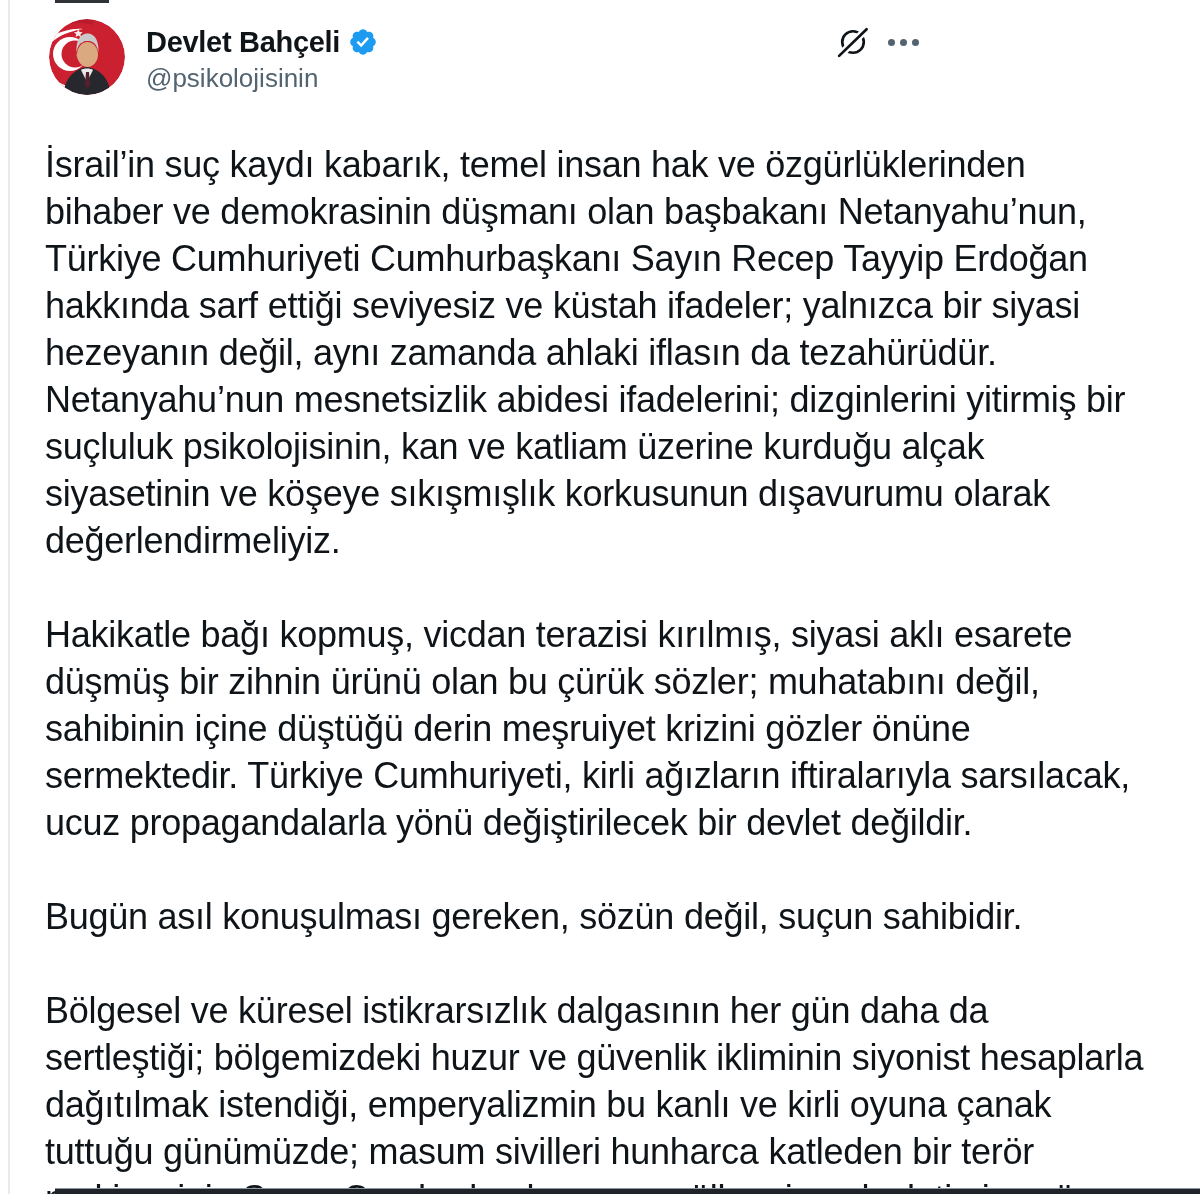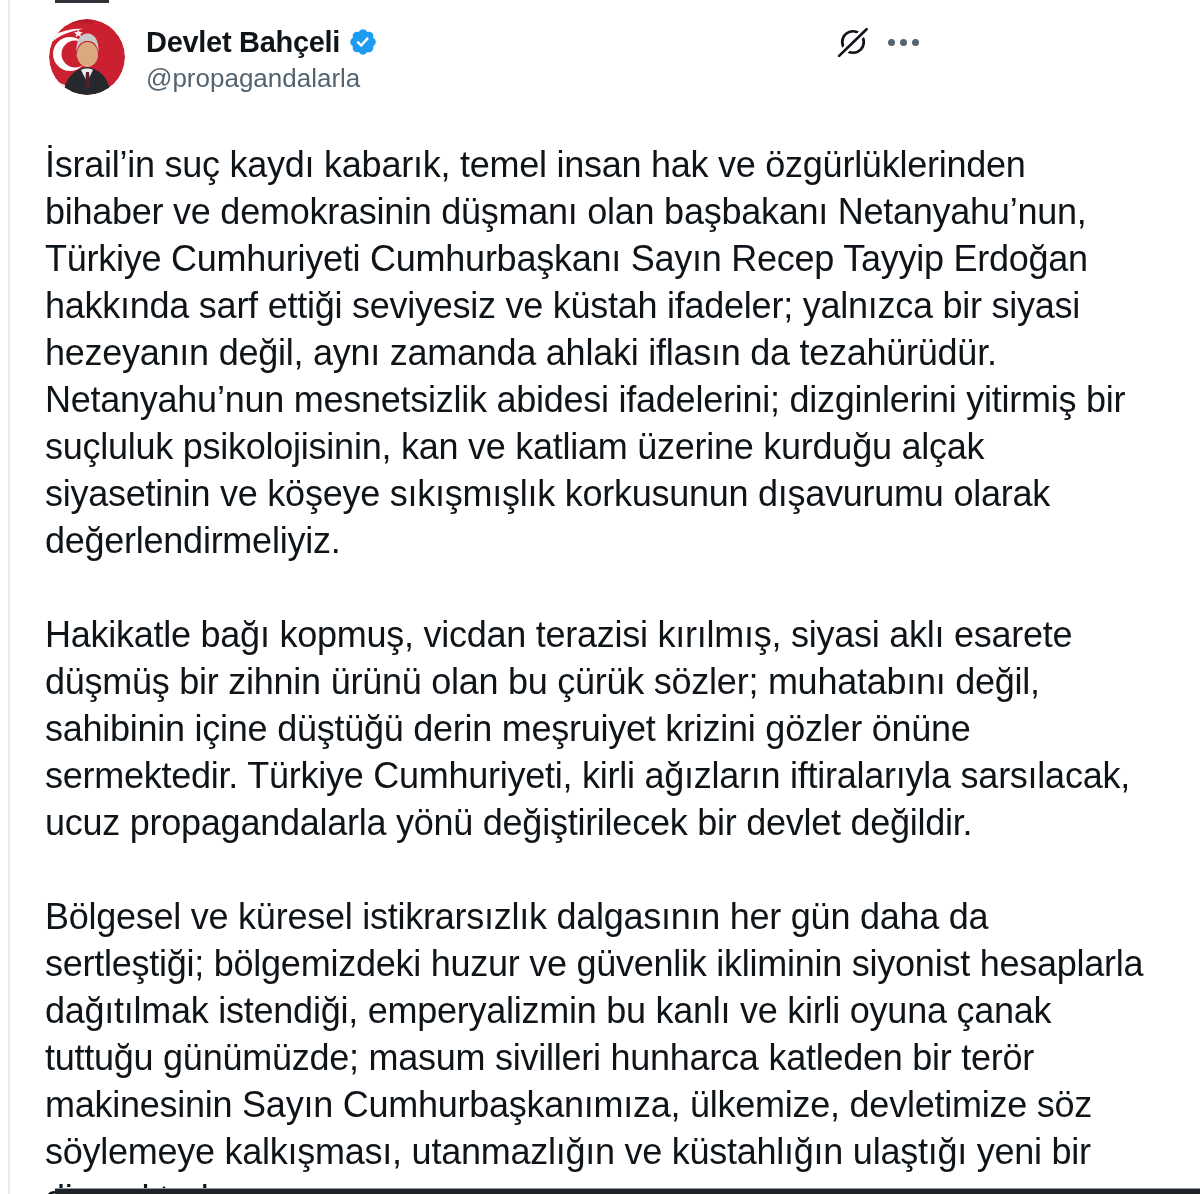--- a/index.html
+++ b/index.html
@@ -137,21 +137,21 @@
 
       <div class="author-block">
         <div class="name-row">
           <span class="name">Devlet Bahçeli</span>
           <span class="badge">
             <svg width="30" height="30" viewBox="0 0 24 24">
               <path fill="#1d9bf0" fill-rule="evenodd" d="M22.25 12c0-1.43-.88-2.67-2.19-3.34.46-1.39.2-2.9-.81-3.91s-2.52-1.27-3.91-.81c-.66-1.31-1.91-2.19-3.34-2.19s-2.67.88-3.33 2.19c-1.4-.46-2.91-.2-3.92.81s-1.26 2.52-.8 3.91c-1.31.67-2.2 1.91-2.2 3.34s.89 2.67 2.2 3.34c-.46 1.39-.21 2.9.8 3.91s2.52 1.26 3.91.81c.67 1.31 1.91 2.19 3.34 2.19s2.68-.88 3.34-2.19c1.39.45 2.9.2 3.91-.81s1.27-2.52.81-3.91c1.31-.67 2.19-1.91 2.19-3.34zm-11.71 4.2L6.8 12.46l1.41-1.42 2.26 2.26 4.8-5.23 1.47 1.36-6.2 6.77z"></path>
             </svg>
           </span>
         </div>
-        <div class="handle">@propagandalarla</div>
+        <div class="handle">@psikolojisinin</div>
       </div>
 
       <div class="header-actions">
         <button class="icon-btn" title="Grok">
           <svg width="34" height="34" viewBox="0 0 24 24">
             <circle cx="12" cy="12" r="7.6" fill="none" stroke="#0f1419" stroke-width="1.9"></circle>
             <line x1="1.6" y1="22.4" x2="22.2" y2="2.4" stroke="#ffffff" stroke-width="5.2"></line>
             <line x1="2.2" y1="21.8" x2="21.6" y2="3" stroke="#0f1419" stroke-width="1.9" stroke-linecap="round"></line>
           </svg>
         </button>
@@ -162,20 +162,21 @@
               <span class="dot"></span>
           </span>
         </button>
       </div>
 
     </header>
 
     <div class="tweet-text">
       <p>İsrail’in suç kaydı kabarık, temel insan hak ve özgürlüklerinden bihaber ve demokrasinin düşmanı olan başbakanı Netanyahu’nun, Türkiye Cumhuriyeti Cumhurbaşkanı Sayın Recep Tayyip Erdoğan hakkında sarf ettiği seviyesiz ve küstah ifadeler; yalnızca bir siyasi hezeyanın değil, aynı zamanda ahlaki iflasın da tezahürüdür. Netanyahu’nun mesnetsizlik abidesi ifadelerini; dizginlerini yitirmiş bir suçluluk psikolojisinin, kan ve katliam üzerine kurduğu alçak siyasetinin ve köşeye sıkışmışlık korkusunun dışavurumu olarak değerlendirmeliyiz.</p>
       <p>Hakikatle bağı kopmuş, vicdan terazisi kırılmış, siyasi aklı esarete düşmüş bir zihnin ürünü olan bu çürük sözler; muhatabını değil, sahibinin içine düştüğü derin meşruiyet krizini gözler önüne sermektedir. Türkiye Cumhuriyeti, kirli ağızların iftiralarıyla sarsılacak, ucuz propagandalarla yönü değiştirilecek bir devlet değildir.</p>
+      <p>Bugün asıl konuşulması gereken, sözün değil, suçun sahibidir.</p>
       <p>Bölgesel ve küresel istikrarsızlık dalgasının her gün daha da sertleştiği; bölgemizdeki huzur ve güvenlik ikliminin siyonist hesaplarla dağıtılmak istendiği, emperyalizmin bu kanlı ve kirli oyuna çanak tuttuğu günümüzde; masum sivilleri hunharca katleden bir terör makinesinin Sayın Cumhurbaşkanımıza, ülkemize, devletimize söz söylemeye kalkışması, utanmazlığın ve küstahlığın ulaştığı yeni bir dip noktadır.</p>
     </div>
 
   </article>
 
   <div class="bottom-media-edge"></div>
 
 </div>
 
 </body></html>

